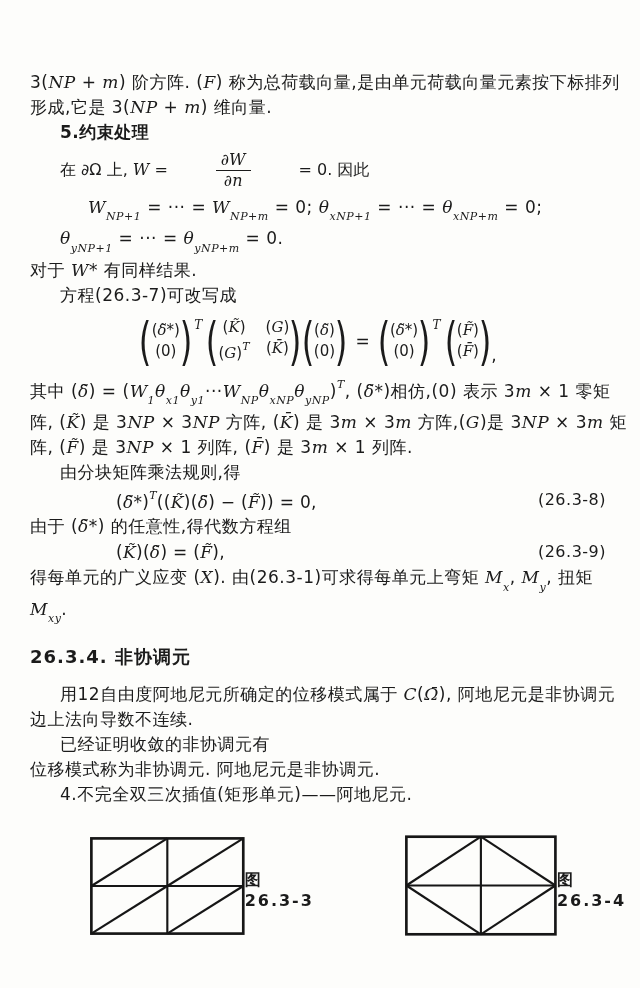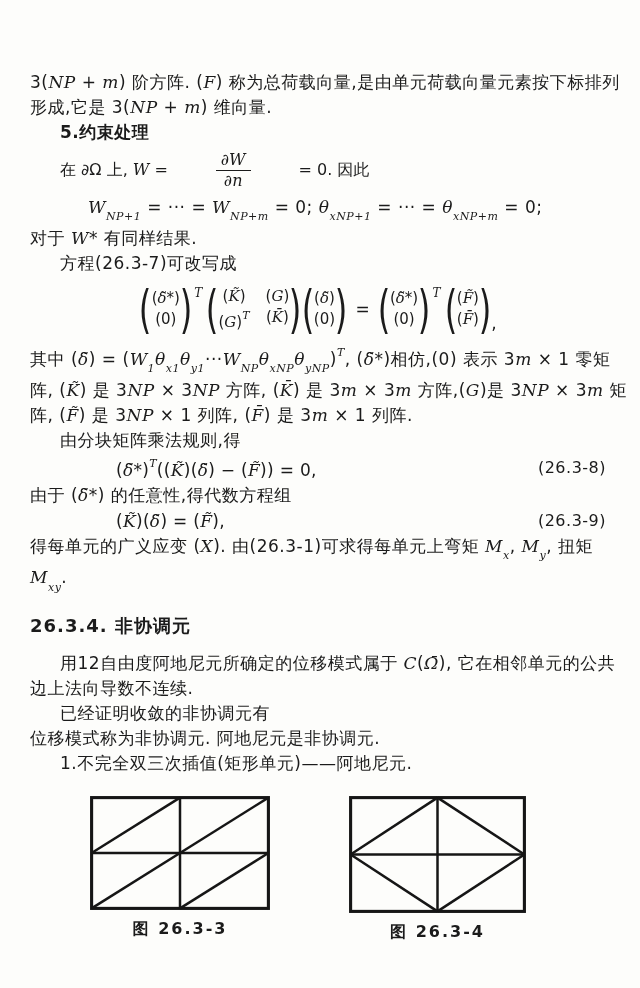--- a/index.html
+++ b/index.html
@@ -47,21 +47,21 @@
   .tailcomma{font-size:17px;position:relative;top:14px;}
   
   .eqnum-row{display:flex;align-items:center;font-size:17px;line-height:26px;}
   .eqnum-row .sp{width:86px;}
   .eqnum-row .ebody{flex:1;text-align:left;letter-spacing:0.3px;}
   .eqnum-row .enum{width:86px;text-align:right;font-size:16px;letter-spacing:0.5px;}
   
   .sechead{font-size:18px;font-weight:bold;letter-spacing:1px;margin:14px 0 10px 0;line-height:30px;}
   
   .figs{display:flex;margin-top:20px;margin-left:60px;gap:79px;}
-  .figbox{display:flex;flex-direction:column;align-items:center;}
+  .figbox{display:flex;align-items:center;}
   .figbox svg{display:block;}
   .figcap{margin-top:9px;font-size:16px;font-weight:bold;letter-spacing:2px;}
   .pagenum{position:absolute;left:61px;bottom:14px;font-size:13px;font-weight:bold;letter-spacing:2px;}
 </style>
 </head>
 <body>
 
 <div class="page">
 
   <div class="line"><span>3(</span><span class="mi">NP</span><span> + </span><span class="mi">m</span><span>) 阶方阵. (</span><span class="mi">F</span><span>) 称为总荷载向量,是由单元荷载向量元素按下标排列</span></div>
@@ -72,20 +72,21 @@
   <div class="fracline ind2">
     <span><span>在 ∂Ω 上,  </span><span class="mi">W</span><span> =</span></span>
     <span class="frac">
       <span class="num mi">∂W</span>
       <span class="den mi">∂n</span>
     </span>
     <span><span>= 0. 因此</span></span>
   </div>
 
   <div class="line ind3"><span class="mi">W</span><sub class="ms">NP+1</sub><span> = ··· = </span><span class="mi">W</span><sub class="ms">NP+m</sub><span> = 0;  </span><span class="mi">θ</span><sub class="ms">xNP+1</sub><span> = ··· = </span><span class="mi">θ</span><sub class="ms">xNP+m</sub><span> = 0;</span></div>
+  <div class="line ind2"><span class="mi">θ</span><sub class="ms">yNP+1</sub><span> = ··· = </span><span class="mi">θ</span><sub class="ms">yNP+m</sub><span> = 0.</span></div>
 
   <div class="line"><span>对于 </span><span class="mi">W</span><span>* 有同样结果.</span></div>
   <div class="line ind2"><span>方程(26.3-7)可改写成</span></div>
 
   <div class="mrow">
     <span class="bigp">(</span>
     <span class="vcol">
       <span class="cell"><span>(</span><span class="mi">δ̃</span><span>*)</span></span>
       <span class="cell"><span>(0)</span></span>
     </span>
@@ -139,25 +140,25 @@
     <span class="sp"></span>
     <span class="ebody"><span>(</span><span class="mi">K̃</span><span>)(</span><span class="mi">δ̃</span><span>) = (</span><span class="mi">F̃</span><span>),</span></span>
     <span class="enum">(26.3-9)</span>
   </div>
 
   <div class="line"><span>得每单元的广义应变 (</span><span class="mi">X</span><span>).  由(26.3-1)可求得每单元上弯矩 </span><span class="mi">M</span><sub class="ms">x</sub><span>, </span><span class="mi">M</span><sub class="ms">y</sub><span>, 扭矩</span></div>
   <div class="line"><span class="mi">M</span><sub class="ms">xy</sub><span>.</span></div>
 
   <div class="sechead">26.3.4. 非协调元</div>
 
-  <div class="line ind2"><span>用12自由度阿地尼元所确定的位移模式属于 </span><span class="mi">C</span><span>(</span><span class="mi">Ω̄</span><span>), 它在相邻单元的公共</span></div>
+  <div class="line ind2"><span>用12自由度阿地尼元所确定的位移模式属于 </span><span class="mi">C</span><span>(</span><span class="mi">Ω̄</span><span>), 阿地尼元是非协调元</span></div>
   <div class="line"><span>边上法向导数不连续.</span></div>
   <div class="line ind2"><span>已经证明收敛的非协调元有</span></div>
   <div class="line"><span>位移模式称为非协调元. 阿地尼元是非协调元.</span></div>
-  <div class="line ind2"><span>1.不完全双三次插值(矩形单元)——阿地尼元.</span></div>
+  <div class="line ind2"><span>4.不完全双三次插值(矩形单元)——阿地尼元.</span></div>
 
   <div class="figs">
     <div class="figbox">
       <svg width="180" height="114" viewBox="0 0 180 114">
         <g stroke="#161616" fill="none">
           <rect x="1.6" y="1.6" width="176.8" height="110.8" stroke-width="3.1"></rect>
           <line x1="90" y1="1.6" x2="90" y2="112.4" stroke-width="2.5"></line>
           <line x1="1.6" y1="57" x2="178.4" y2="57" stroke-width="2.5"></line>
           <line x1="1.6" y1="57" x2="90" y2="1.6" stroke-width="2.5"></line>
           <line x1="90" y1="57" x2="178.4" y2="1.6" stroke-width="2.5"></line>

